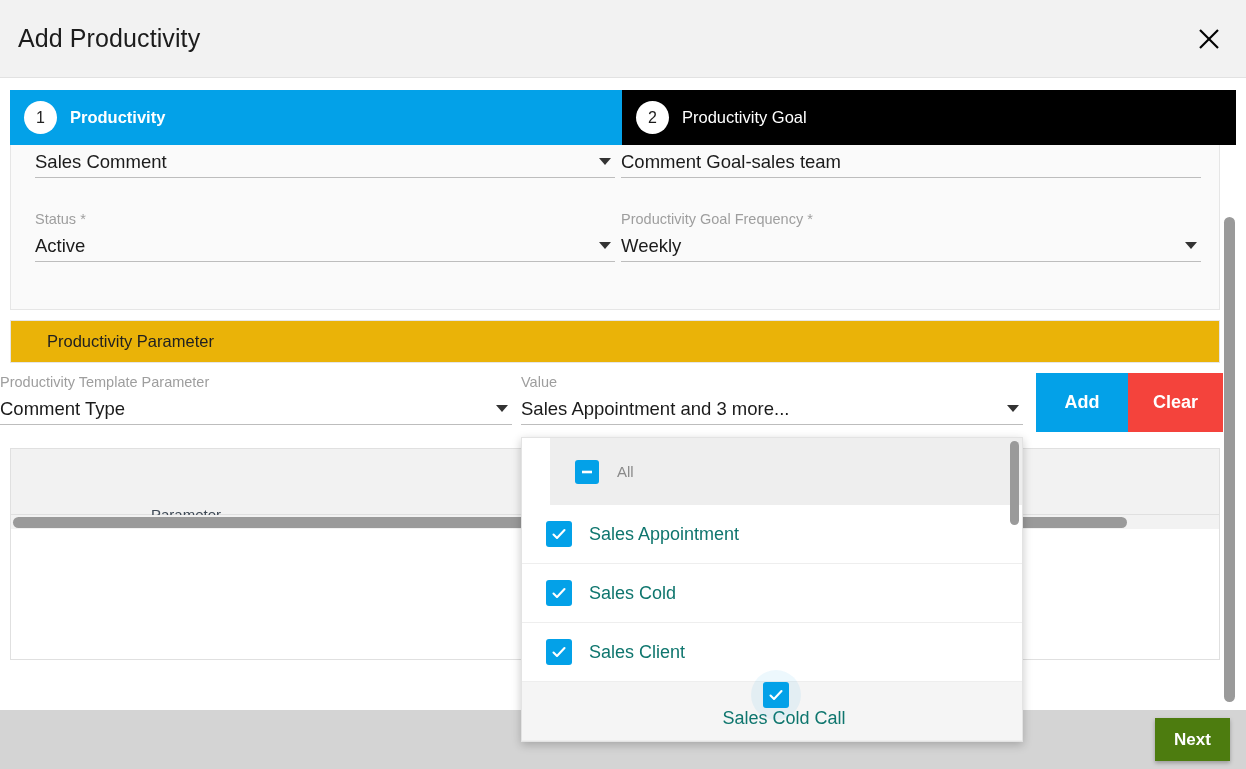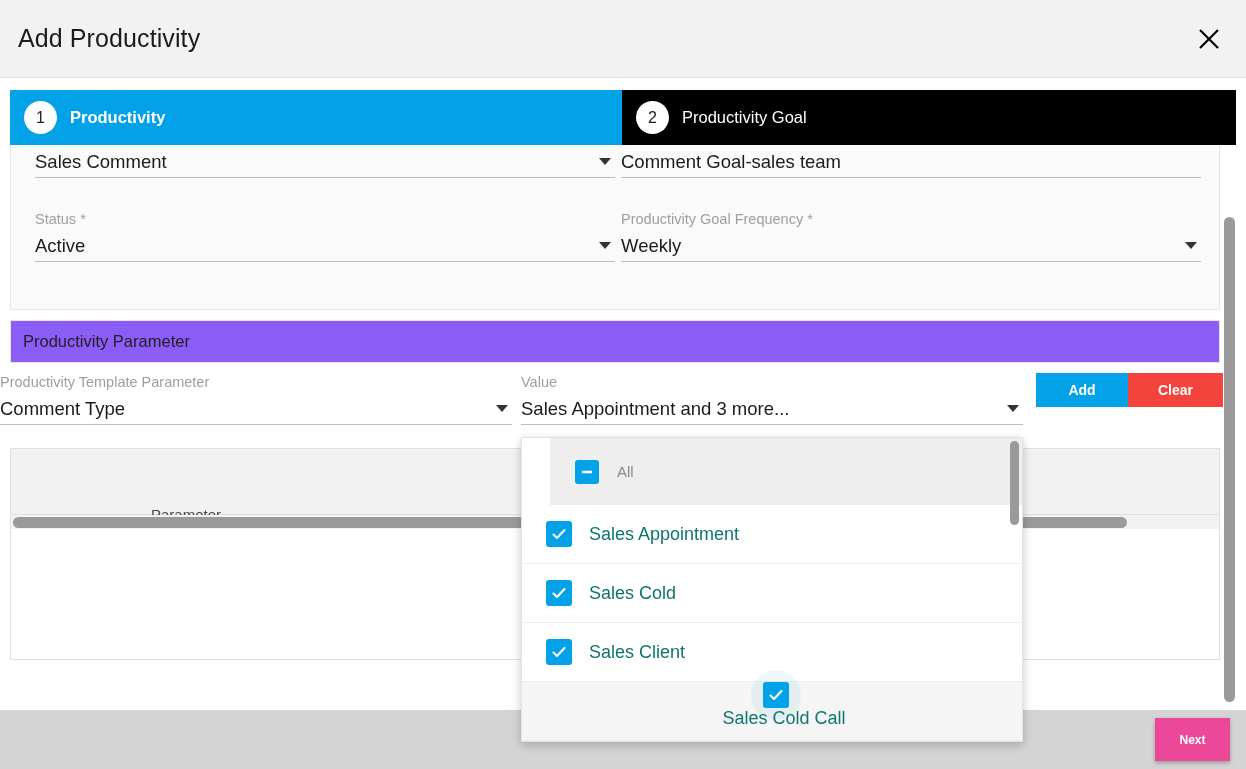--- a/index.html
+++ b/index.html
@@ -98,36 +98,36 @@
     width: 0; height: 0;
     border-left: 6px solid transparent;
     border-right: 6px solid transparent;
     border-top: 7px solid #333;
   }
 
   
   .param-header {
     position: absolute; left: 10px; top: 175px;
     width: 1210px; height: 43px;
-    background: #8b5cf6;
+    background: #eab308;
     border: 1px solid #e6e6e6;
     display: flex; align-items: center;
-    padding-left: 12px;
+    padding-left: 36px;
     font-size: 16.5px; color: #212121;
   }
 
   
   .param-row {
     position: absolute; left: 0px; top: 228px;
     width: 1246px; height: 62px;
   }
   .add-btn, .clear-btn {
-    position: absolute; top: 0; height: 34px;
-    display: flex; align-items: center; justify-content: center;
-    color: #fff; font-weight: 700; font-size: 14px;
+    position: absolute; top: 0; height: 59px;
+    display: flex; align-items: center; justify-content: center;
+    color: #fff; font-weight: 700; font-size: 18px;
     cursor: pointer; user-select: none;
   }
   .add-btn { left: 1036px; width: 92px; background: #03a1e8; }
   .clear-btn { left: 1128px; width: 95px; background: #f4433c; }
 
   
   .param-table {
     position: absolute; left: 10px; top: 303px;
     width: 1210px; height: 212px;
     background: #ffffff;
@@ -179,23 +179,23 @@
 
   
   .footer {
     position: absolute; left: 0; top: 710px;
     width: 1246px; height: 59px;
     background: #d4d4d4;
   }
   .next-btn {
     position: absolute; right: 16px; top: 8px;
     width: 75px; height: 43px;
-    background: #ec4899; color: #fff;
-    display: flex; align-items: center; justify-content: center;
-    font-size: 12px; font-weight: 700; cursor: pointer;
+    background: #4d7c0f; color: #fff;
+    display: flex; align-items: center; justify-content: center;
+    font-size: 17px; font-weight: 700; cursor: pointer;
     box-shadow: 0 2px 4px rgba(0,0,0,.28);
   }
 
   
   .dropdown {
     position: absolute; left: 521px; top: 437px;
     width: 502px; height: 305px;
     background: #ffffff;
     border: 1px solid #e3e3e3;
     box-shadow: 0 3px 9px rgba(0,0,0,.22);

